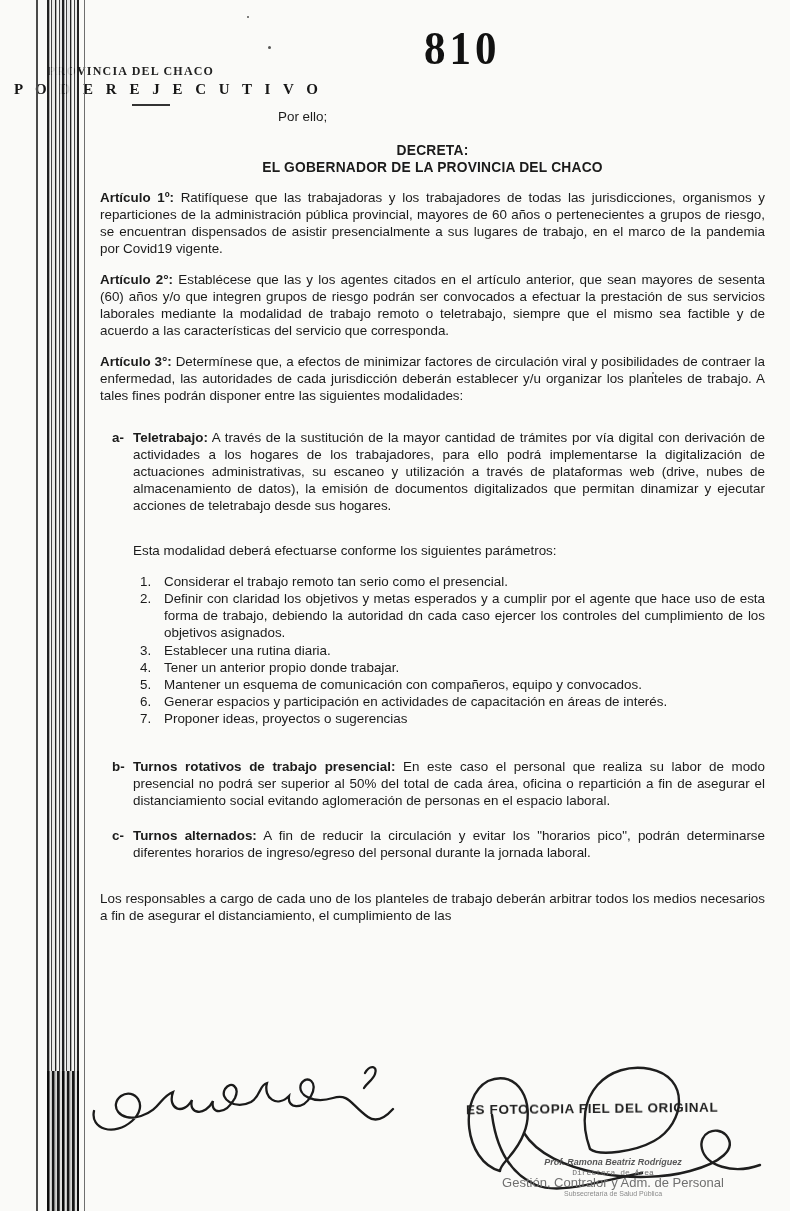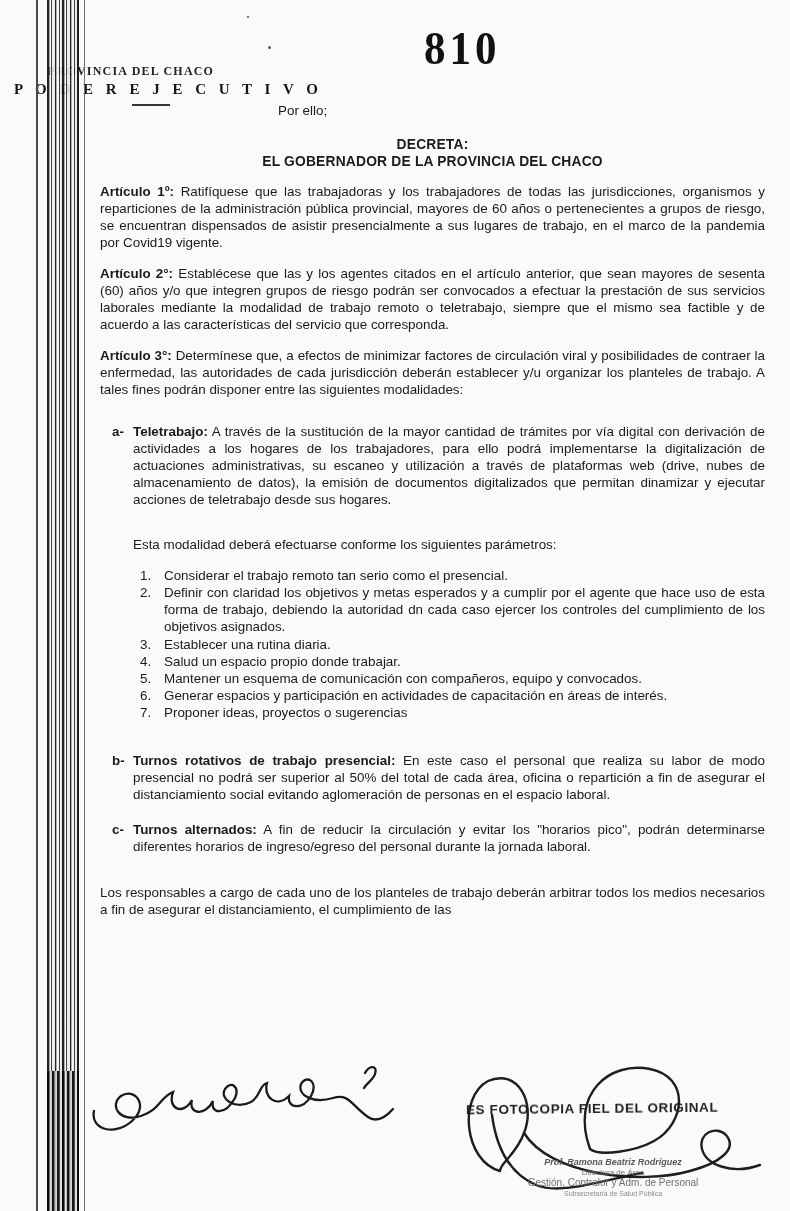--- a/index.html
+++ b/index.html
@@ -39,21 +39,21 @@
 
   .decree-number{
     position:absolute;left:424px;top:24px;z-index:3;
     font-family:"Liberation Serif", serif;font-weight:700;font-size:43px;
     letter-spacing:4px;color:#111;transform:scaleY(1.06);
   }
 
   
   .content{position:absolute;left:100px;top:96px;width:665px;z-index:2;
     font-size:13.4px;line-height:17.2px;}
-  .por-ello{margin:6px 0 0 178px;}
+  .por-ello{margin:12px 0 0 178px;}
   .heading{margin-top:17px;text-align:center;font-weight:bold;font-size:13.8px;letter-spacing:.2px;}
   .para{margin-top:12px;text-align:justify;}
   .lead{font-weight:bold;}
   .modality{display:flex;margin:24px 0 0 12px;}
   .m-marker{width:21px;font-weight:bold;flex:none;}
   .m-text{flex:1;text-align:justify;}
   .params-intro{margin:27px 0 0 33px;}
   .plist{margin:14px 0 0 40px;}
   .pitem{display:flex;}
   .p-num{width:24px;flex:none;}
@@ -72,22 +72,22 @@
   .stamp-text{
     position:absolute;left:28px;top:46px;font-weight:bold;font-size:13.5px;
     letter-spacing:.6px;color:#1f1f1f;transform:rotate(-.6deg);filter:blur(.25px);white-space:nowrap;
   }
   .stamp-sig-svg{position:absolute;left:0;top:0;}
   .stamp-faint{
     position:absolute;left:60px;top:102px;width:230px;text-align:center;
     color:#6f6f6f;filter:blur(.75px);line-height:10.5px;
   }
   .sf1{font-size:9px;font-weight:bold;font-style:italic;color:#585858;}
-  .sf2{font-size:8px;}
-  .sf3{font-size:10px;}
+  .sf2{font-size:8px;font-family:Liberation Mono, monospace;}
+  .sf3{font-size:13px;}
   .sf4{font-size:7px;color:#8a8a8a;}
 </style>
 </head>
 <body>
 
 <div class="page">
 
   <div class="band-line-a"></div>
   <div class="band-dense"></div>
   <div class="band-line-b"></div>
@@ -132,21 +132,21 @@
       <div class="pitem">
           <span class="p-num">2.</span>
           <span class="p-text">Definir con claridad los objetivos y metas esperados y a cumplir por el agente que hace uso de esta forma de trabajo, debiendo la autoridad dn cada caso ejercer los controles del cumplimiento de los objetivos asignados.</span>
         </div>
       <div class="pitem">
           <span class="p-num">3.</span>
           <span class="p-text">Establecer una rutina diaria.</span>
         </div>
       <div class="pitem">
           <span class="p-num">4.</span>
-          <span class="p-text">Salud un espacio propio donde trabajar.</span>
+          <span class="p-text">Tener un anterior propio donde trabajar.</span>
         </div>
       <div class="pitem">
           <span class="p-num">5.</span>
           <span class="p-text">Mantener un esquema de comunicación con compañeros, equipo y convocados.</span>
         </div>
       <div class="pitem">
           <span class="p-num">6.</span>
           <span class="p-text">Generar espacios y participación en actividades de capacitación en áreas de interés.</span>
         </div>
       <div class="pitem">

